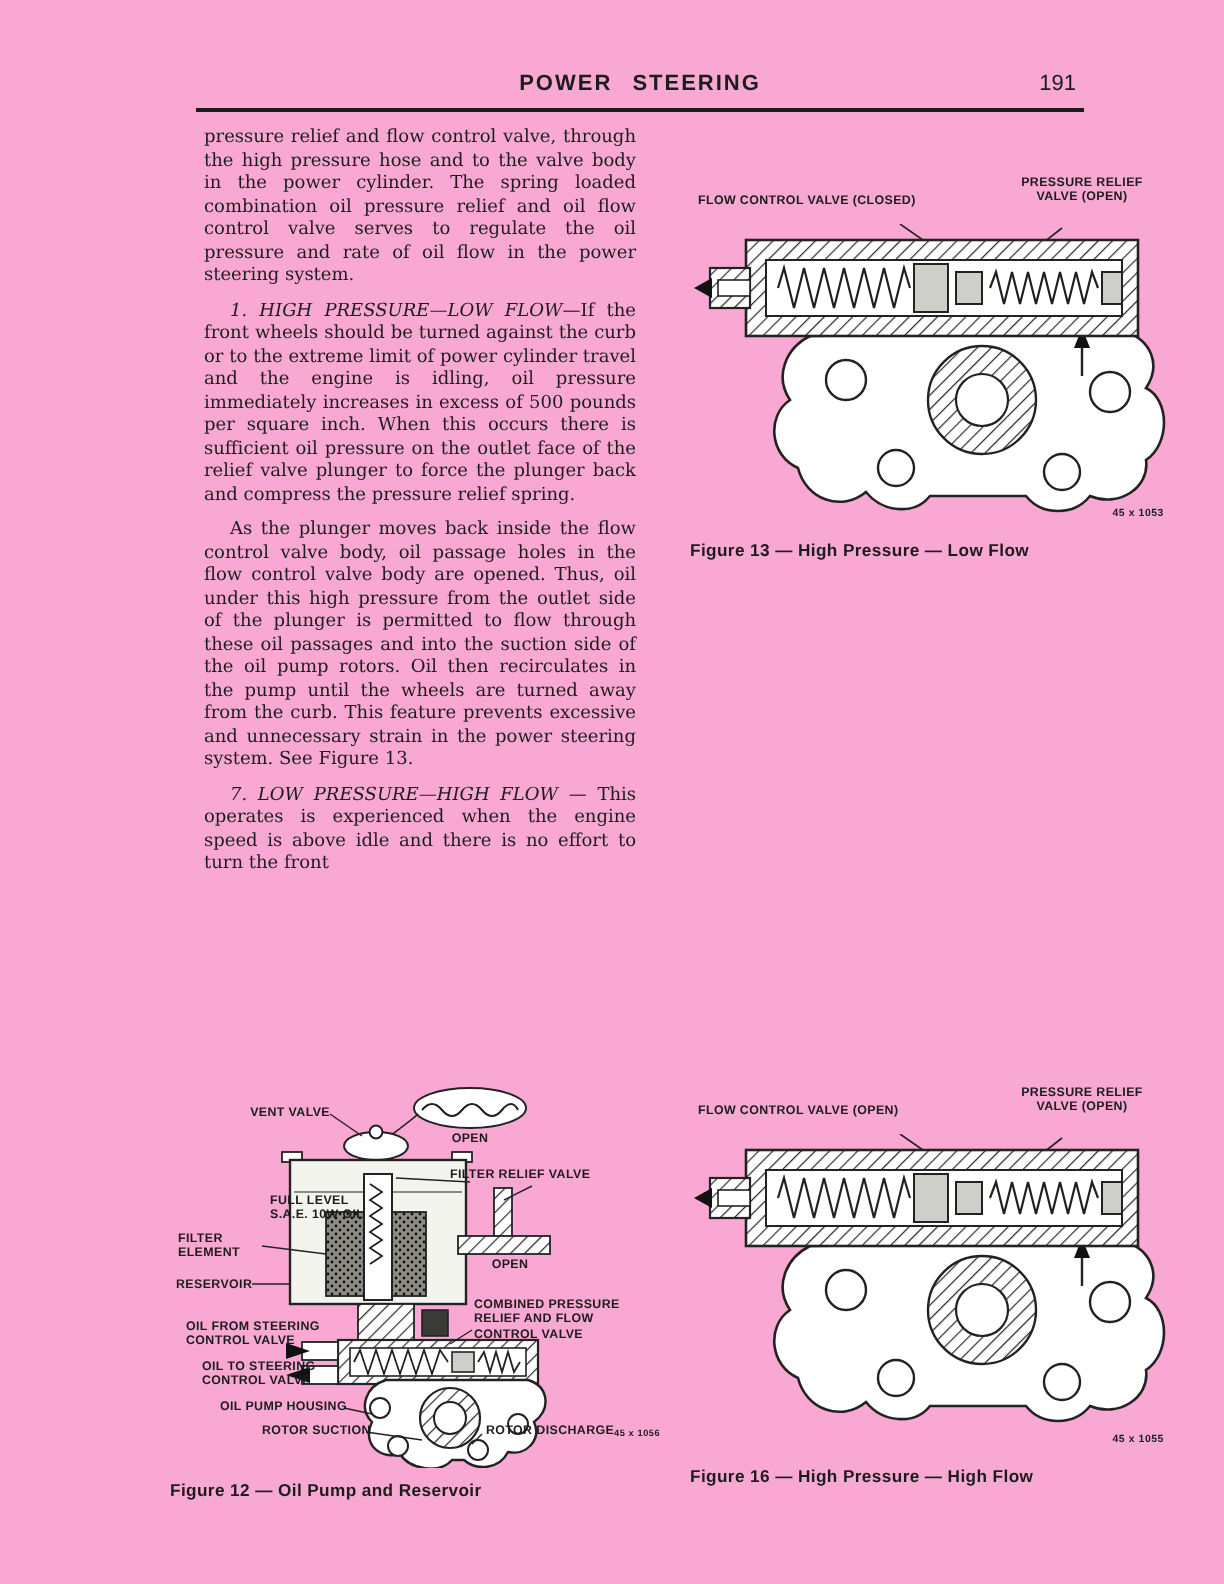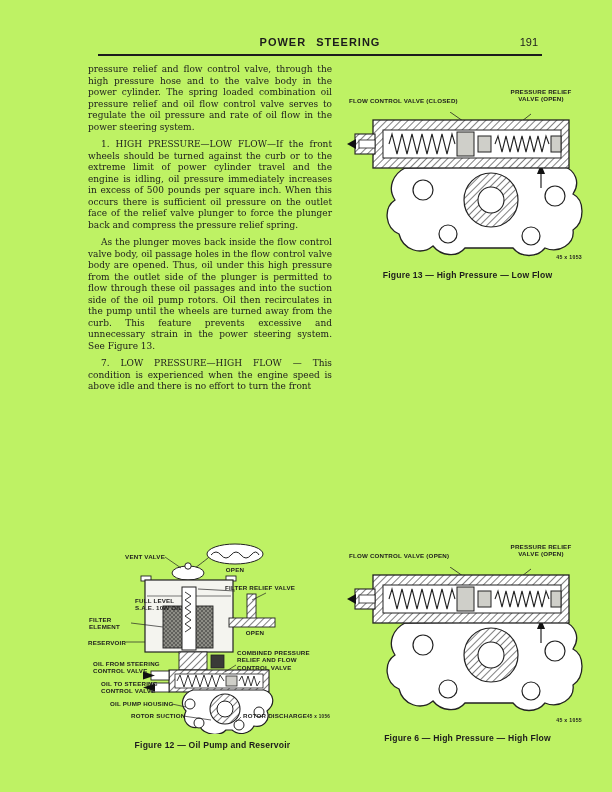--- a/index.html
+++ b/index.html
@@ -1,32 +1,32 @@
 <!DOCTYPE html>
 <html><head>
 <meta charset="utf-8">
 <style>
   *{margin:0;padding:0;box-sizing:border-box}
   html,body{background:#e9e9e5}
-  .page{position:relative;width:612px;height:792px;margin:0 auto;background:#bef264;color:#1c1c1c;overflow:hidden;font-family:"Liberation Sans",sans-serif}
+  .page{position:relative;width:612px;height:792px;margin:0 auto;background:#f9a8d4;color:#1c1c1c;overflow:hidden;font-family:"Liberation Sans",sans-serif}
   
   .hdr-title{position:absolute;top:36px;left:98px;width:444px;text-align:center;font-weight:bold;font-size:11px;letter-spacing:1px;word-spacing:6px}
   .hdr-page{position:absolute;top:36px;right:74px;font-weight:normal;font-size:11px}
   .hdr-rule{position:absolute;top:54px;left:98px;width:444px;height:2px;background:#1c1c1c}
   
   .col{position:absolute;left:88px;top:64px;width:244px;font-family:"DejaVu Serif",serif;font-size:9px;line-height:11.5px;text-align:justify;hyphens:none}
-  .col p{margin:0 0 6px;text-indent:13px}
+  .col p{margin:0 14px 6px;text-indent:13px}
   .col p.flush{text-indent:0}
-  .lead{}
+  .lead{font-style:italic}
   
   .fig{position:absolute}
   .fig-label{position:absolute;font-size:6.2px;font-weight:bold;line-height:7.4px;white-space:pre-line;letter-spacing:.2px}
   .fig-label.ctr{text-align:center}
   .fig-label.rt{text-align:right}
-  .fig-caption{position:absolute;bottom:0;left:0;right:0;text-align:center;font-size:8.6px;font-weight:bold;letter-spacing:.2px}
+  .fig-caption{position:absolute;bottom:0;left:0;right:0;text-align:left;font-size:8.6px;font-weight:bold;letter-spacing:.2px}
   .photo-code{position:absolute;right:8px;bottom:20px;font-size:5.2px;font-weight:bold;letter-spacing:.3px}
   .fig-svg{position:absolute;left:0;top:24px;width:245px;height:150px}
   #fig13{left:345px;top:88px;width:245px;height:192px}
   #fig14{left:345px;top:316px;width:245px;height:194px}
   #fig15{left:345px;top:543px;width:245px;height:200px}
   #fig12{left:85px;top:542px;width:255px;height:208px}
   #fig12 .fig12-svg{position:absolute;left:0;top:0;width:255px;height:192px}
   #fig12 .photo-code{right:auto;left:222px;top:172px;bottom:auto;font-size:4.6px}
   
   .lbl-flow{left:4px;top:9px}
@@ -94,21 +94,21 @@
 <div class="page">
 
   <div class="hdr-title">POWER STEERING</div>
   <div class="hdr-page">191</div>
   <div class="hdr-rule"></div>
 
   <div class="col">
     <p class="flush"><span class="lead"></span><span>pressure relief and flow control valve, through the high pressure hose and to the valve body in the power cylinder. The spring loaded combination oil pressure relief and oil flow control valve serves to regulate the oil pressure and rate of oil flow in the power steering system.</span></p>
     <p><span class="lead">1. HIGH PRESSURE—LOW FLOW</span><span>—If the front wheels should be turned against the curb or to the extreme limit of power cylinder travel and the engine is idling, oil pressure immediately increases in excess of 500 pounds per square inch. When this occurs there is sufficient oil pressure on the outlet face of the relief valve plunger to force the plunger back and compress the pressure relief spring.</span></p>
     <p><span class="lead"></span><span>As the plunger moves back inside the flow control valve body, oil passage holes in the flow control valve body are opened. Thus, oil under this high pressure from the outlet side of the plunger is permitted to flow through these oil passages and into the suction side of the oil pump rotors. Oil then recirculates in the pump until the wheels are turned away from the curb. This feature prevents excessive and unnecessary strain in the power steering system. See Figure 13.</span></p>
-    <p><span class="lead">7. LOW PRESSURE—HIGH FLOW</span><span> — This condition is experienced when the engine speed is above idle and there is no effort to turn the front</span></p>
+    <p><span class="lead">7. LOW PRESSURE—HIGH FLOW</span><span> — This operates is experienced when the engine speed is above idle and there is no effort to turn the front</span></p>
   </div>
 
   <div class="fig" id="fig13">
     <div class="fig-label lbl-flow">FLOW CONTROL VALVE (CLOSED)</div>
     <div class="fig-label lbl-relief ctr">PRESSURE RELIEF
 VALVE (OPEN)</div>
     <svg class="fig-svg" viewBox="0 0 245 150">
         <use href="#pumpsec" xlink:href="#pumpsec" width="245" height="150"></use>
       </svg>
     <div class="photo-code">45 x 1053</div>
@@ -117,21 +117,21 @@
 
 
   <div class="fig" id="fig15">
     <div class="fig-label lbl-flow">FLOW CONTROL VALVE (OPEN)</div>
     <div class="fig-label lbl-relief ctr">PRESSURE RELIEF
 VALVE (OPEN)</div>
     <svg class="fig-svg" viewBox="0 0 245 150">
         <use href="#pumpsec" xlink:href="#pumpsec" width="245" height="150"></use>
       </svg>
     <div class="photo-code">45 x 1055</div>
-    <div class="fig-caption">Figure 6 — High Pressure — High Flow</div>
+    <div class="fig-caption">Figure 16 — High Pressure — High Flow</div>
   </div>
 
   <div class="fig" id="fig12">
     <svg class="fig12-svg" viewBox="0 0 255 192">
 
       <ellipse cx="150" cy="12" rx="28" ry="10" fill="#fff" stroke="#222" stroke-width="1"></ellipse>
       <path d="M126,13 q5,-6 10,0 t10,0 t10,0 t10,0 t8,0" fill="none" stroke="#222" stroke-width="1"></path>
       <path d="M110,26 C118,20 122,17 124,15" fill="none" stroke="#222" stroke-width="0.8"></path>
 
       <ellipse cx="103" cy="31" rx="16" ry="7" fill="#fff" stroke="#222" stroke-width="1"></ellipse>

